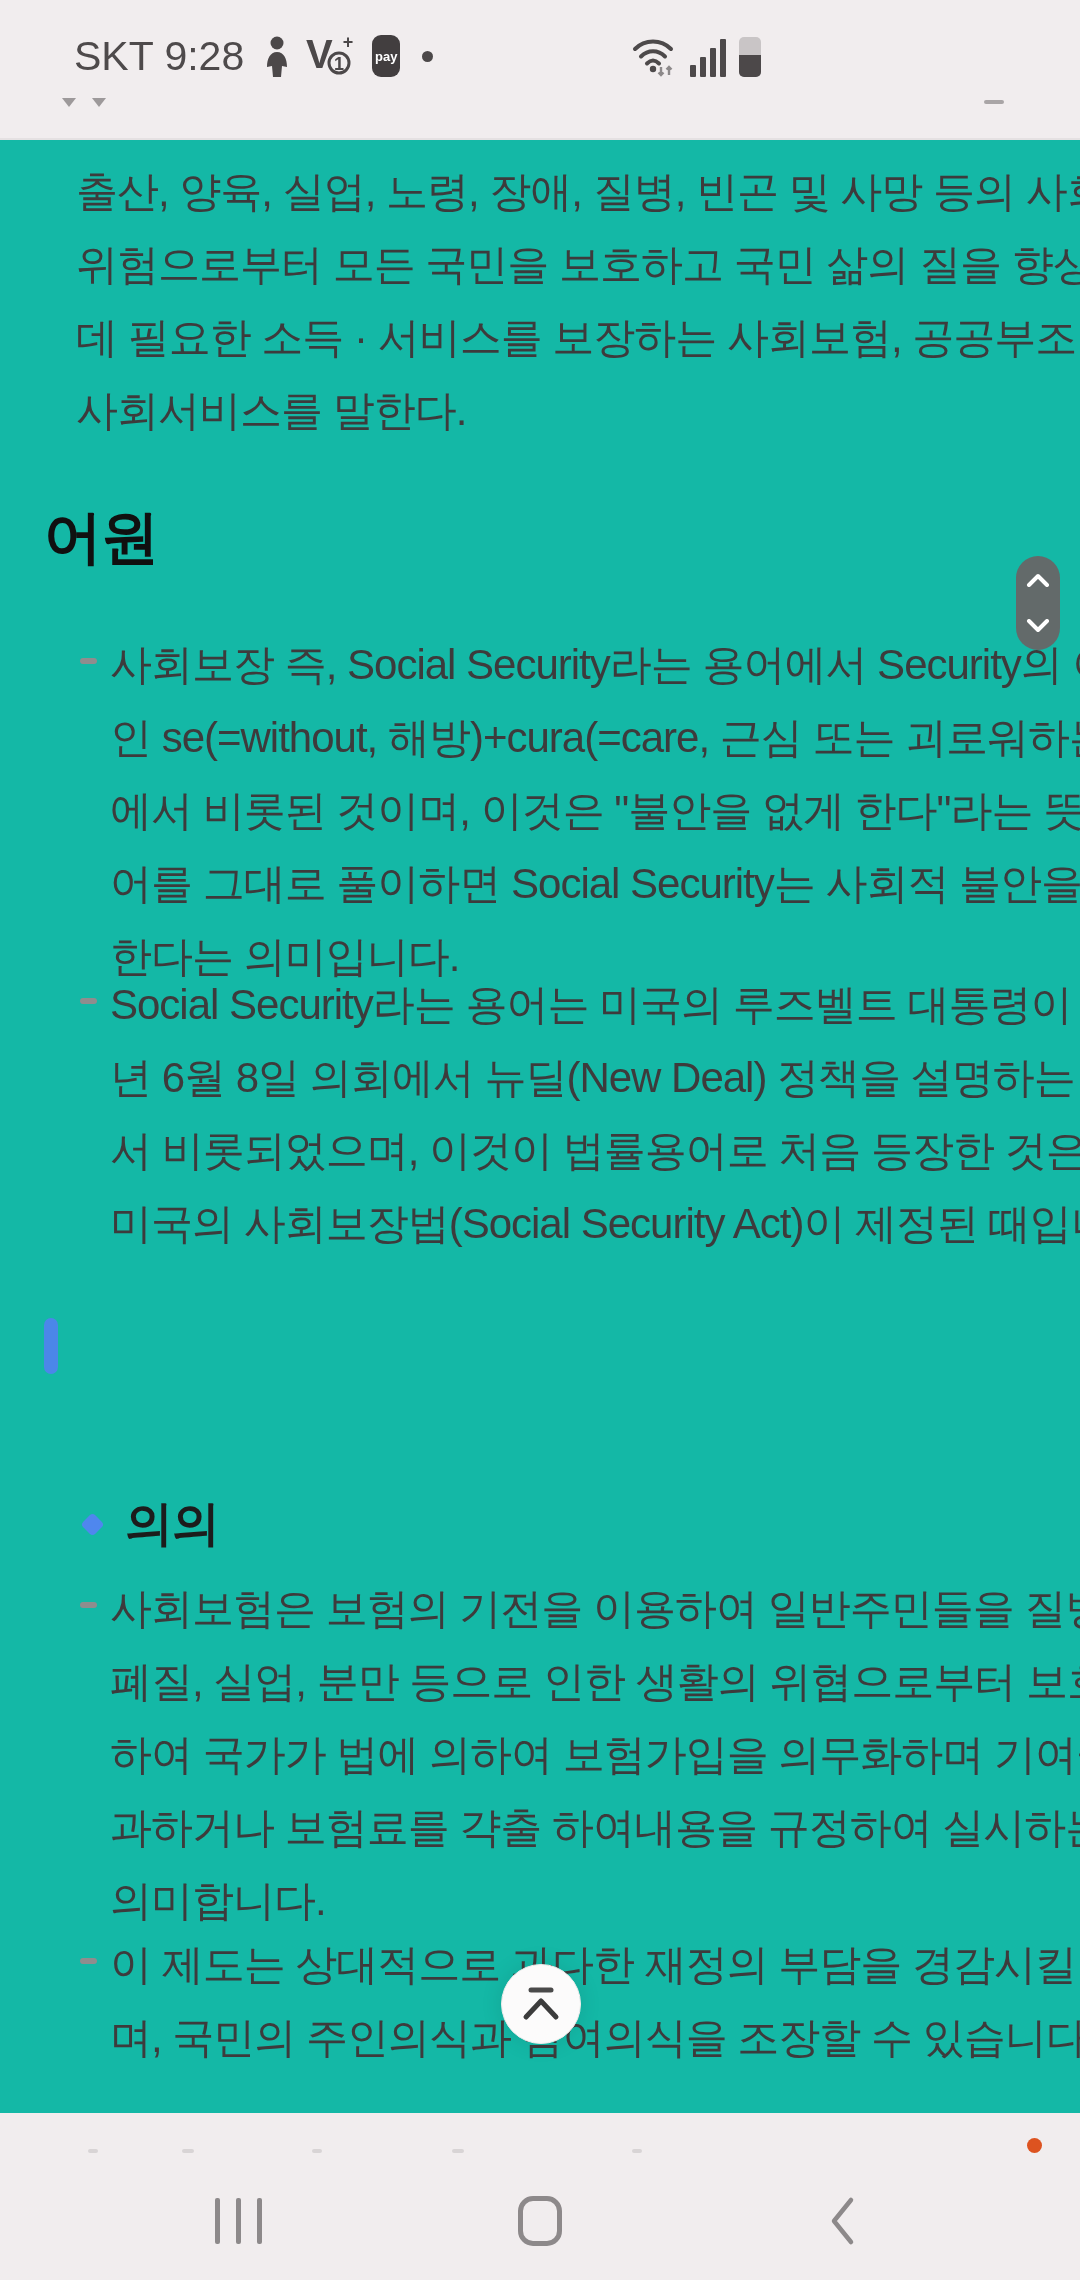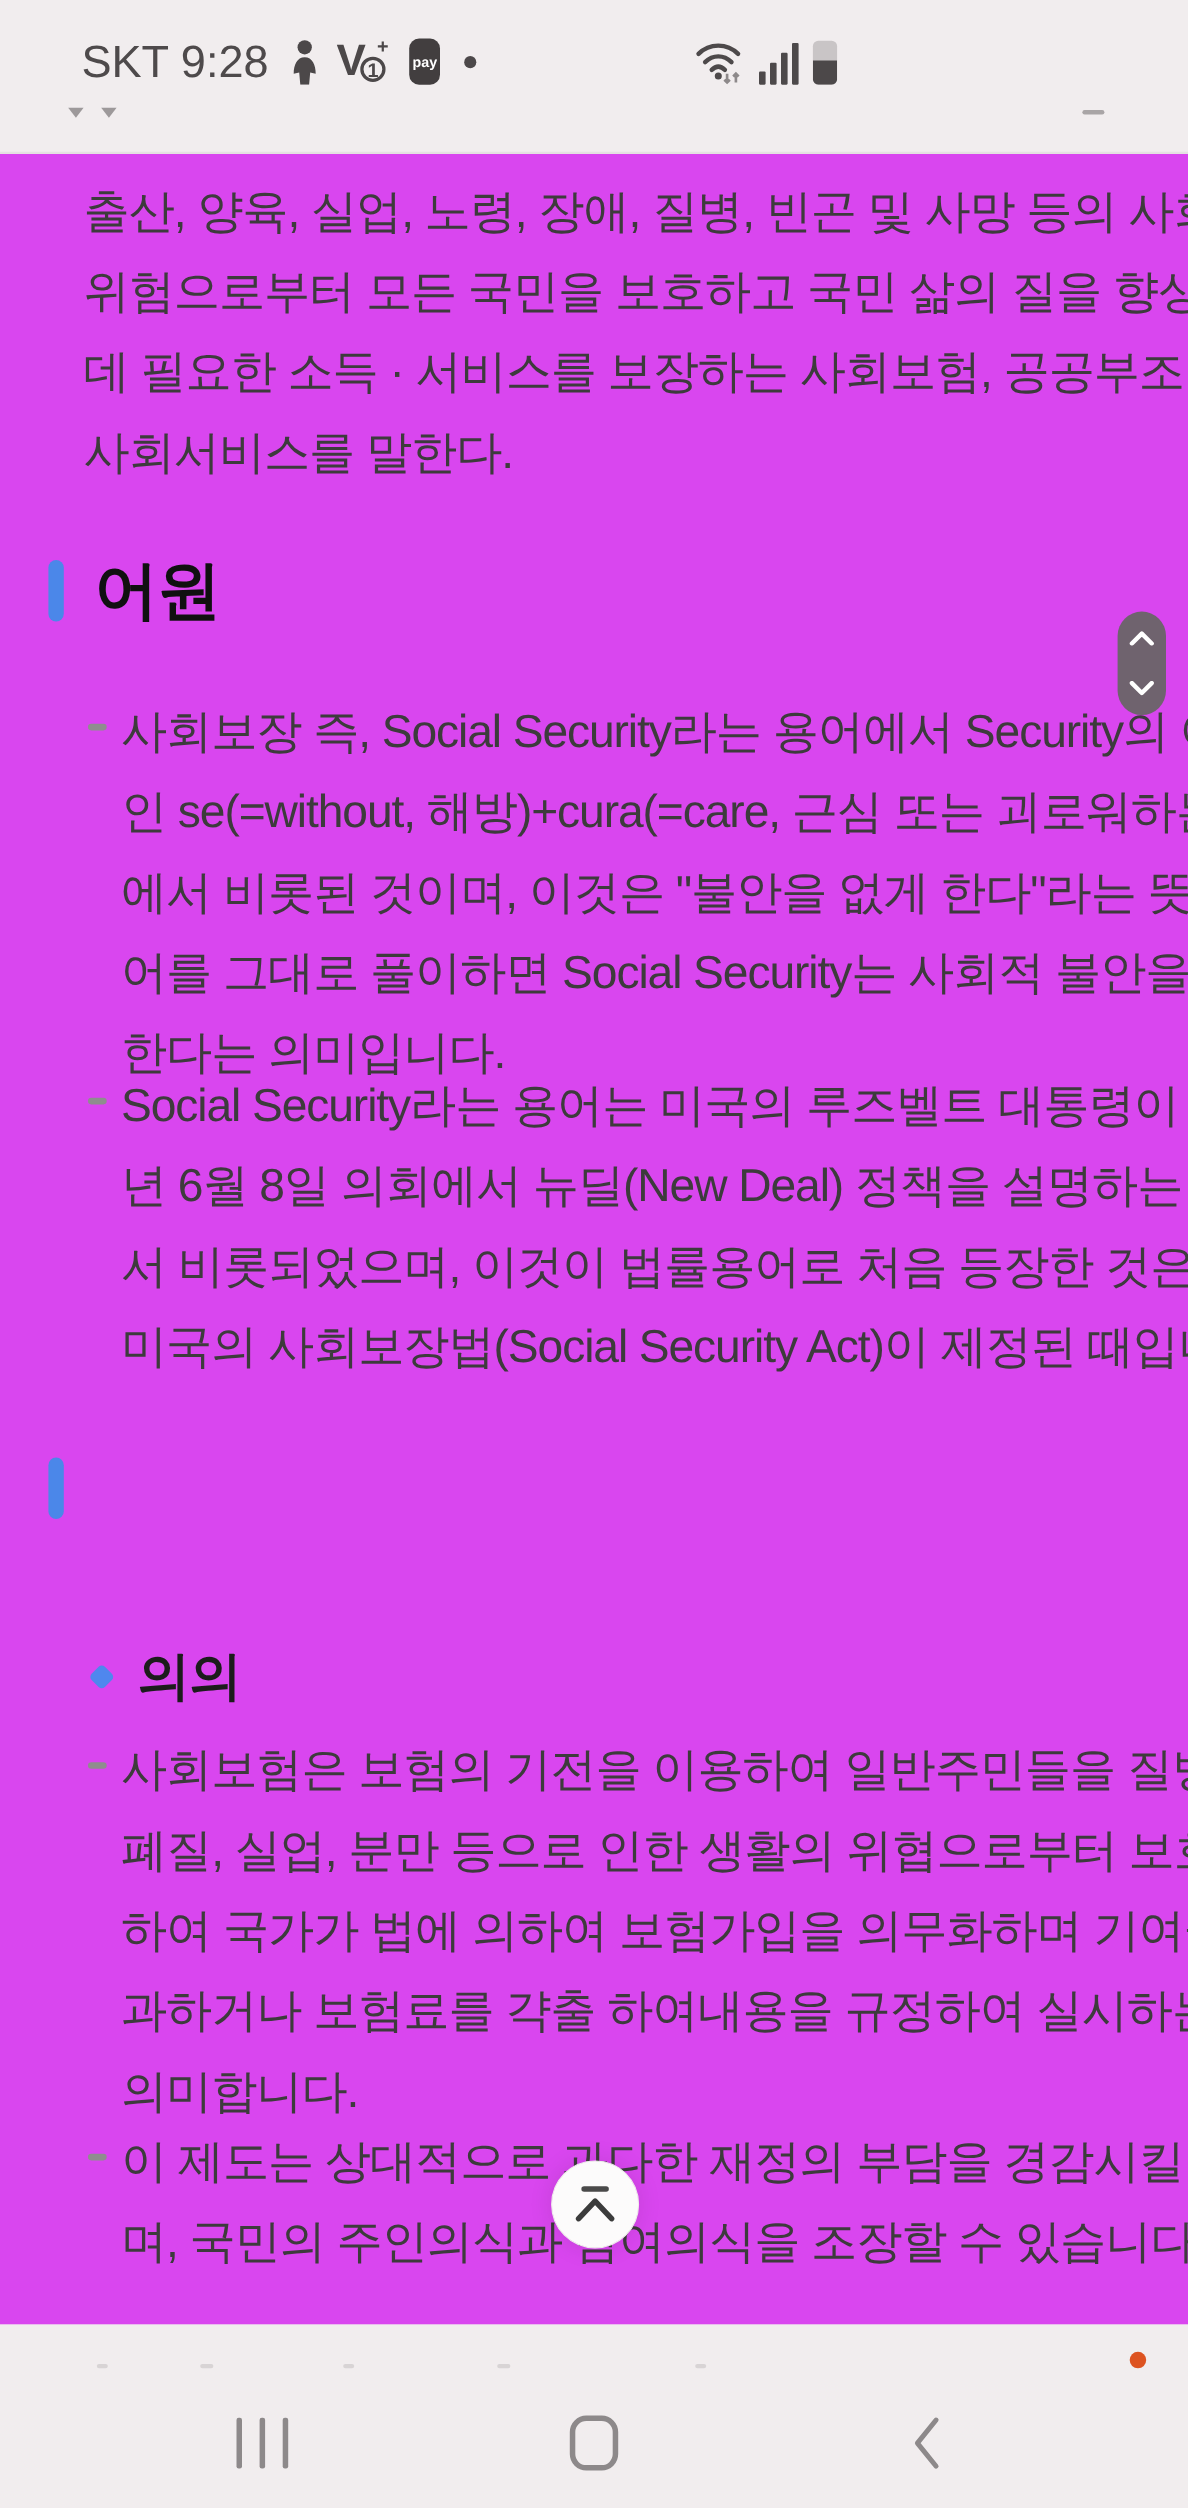--- a/index.html
+++ b/index.html
@@ -1,19 +1,19 @@
 <!DOCTYPE html>
 <html><head>
 <meta charset="utf-8">
 <style>
   * { margin:0; padding:0; box-sizing:border-box; }
   html,body { background:#ffffff; }
   .screen {
     position:relative; width:1080px; height:2280px;
-    background:#d946ef; overflow:hidden;
+    background:#14b8a6; overflow:hidden;
     font-family:"Liberation Sans", sans-serif;
     padding-left:13px;
   }
   
   .status-band {
     position:absolute; top:0; left:0; width:1080px; height:140px;
     background:#f1edee; border-bottom:2px solid #e5e1e2;
   }
   .sb-row { position:absolute; top:30px; left:74px; height:52px; display:flex; align-items:center; }
   .sb-time { font-size:41px; color:#4e4a4b; letter-spacing:0; }
@@ -35,21 +35,21 @@
     border-top:9px solid #9d999a;
   }
   .mini-dash { position:absolute; width:20px; height:4px; background:#a9a5a6; border-radius:2px; }
 
   
   .para {
     white-space:pre; font-size:42px; line-height:73px;
     color:#3d3b3c; letter-spacing:-1px;
   }
   .intro { position:absolute; left:76px; top:155px; }
-  .h-section { position:absolute; left:44px; display:flex; align-items:center; height:70px; }
+  .h-section { position:absolute; left:44px; display:flex; align-items:center; height:70px;flex-direction:column; }
   .h-bar { width:14px; height:56px; border-radius:8px; background:#4b87e9; margin-right:28px; }
   .h-text { font-size:58px; line-height:70px; font-weight:700; color:#101010; letter-spacing:-1px; white-space:pre; }
   .h-etymology { top:502px; }
   .h-insurance { top:1318px; }
   .sub-head { position:absolute; left:84px; top:1498px; display:flex; align-items:center; height:52px;justify-content:flex-end; }
   .diamond { width:17px; height:17px; background:#4f87ee; border-radius:4px; transform:rotate(45deg); margin-right:24px; }
   .sub-text { font-size:48px; font-weight:700; color:#1c1c1c; letter-spacing:-1px; }
   .bullet { position:absolute; left:80px; display:flex; align-items:flex-start; }
   .dash { flex:0 0 auto; width:17px; height:6px; border-radius:3px; background:#8f8d8e; margin:30px 13px 0 0; }
   .b1 { top:628px; }

